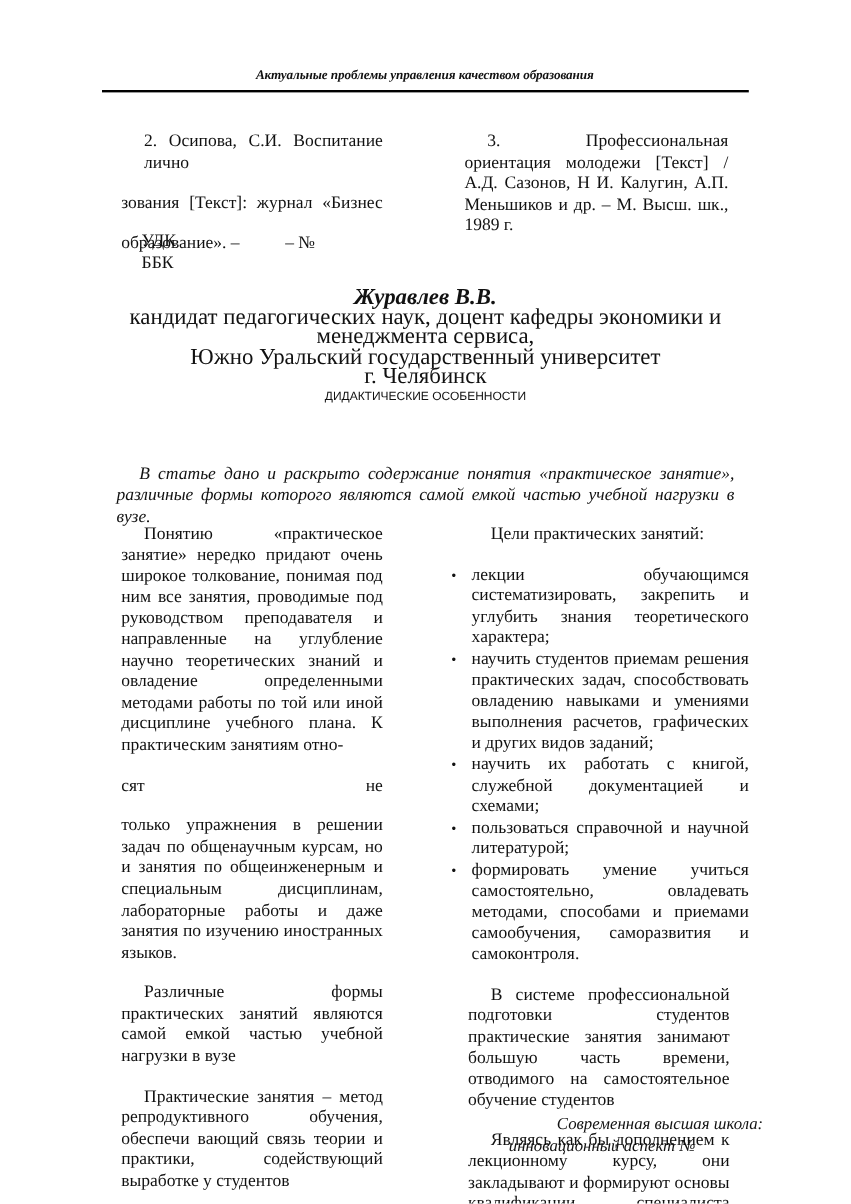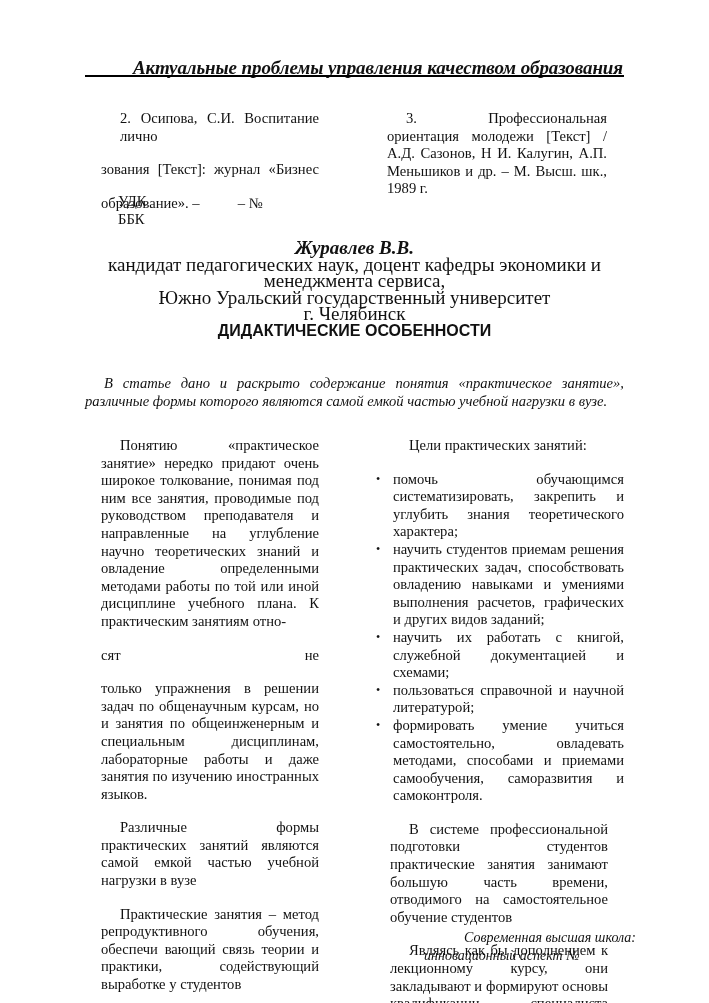--- a/index.html
+++ b/index.html
@@ -1,36 +1,36 @@
 <!DOCTYPE html>
 <html><head>
 <meta charset="utf-8">
 <style>
   html, body { margin: 0; padding: 0; background: #ffffff; }
   body { width: 709px; height: 1003px; position: relative; overflow: hidden;
          font-family: "Liberation Serif", serif; color: #111; }
   .abs { position: absolute; }
-  .running-head { left: 85px; width: 538px; top: 57px; text-align: right;
+  .running-head { left: 85px; width: 538px; top: 57px; text-align: center;
     font-family: "Liberation Serif", serif; font-style: italic; font-weight: bold;
-    font-size: 19px; letter-spacing: -0.1px; }
+    font-size: 11px; letter-spacing: -0.1px; }
   .rule { left: 85px; width: 539px; top: 75px; height: 2px; background: #000; }
   .col { font-size: 14.6px; line-height: 17.6px; text-align: justify; }
   .col p { margin: 16px; text-indent: 19px; }
   .col p.noind { text-indent: 0; }
   .ref-left { left: 85px; width: 250px; top: 94px; }
   .ref-right { left: 371px; width: 252px; top: 94px; }
   .udk { left: 118px; top: 193px; font-size: 14.6px; line-height: 17.6px; }
   .author-block { left: 85px; width: 539px; top: 240px; text-align: center;
     font-size: 19px; line-height: 16.6px; }
   .author-name { font-style: italic; font-weight: bold; }
   .title { left: 85px; width: 539px; top: 322px; text-align: center;
-    font-family: "Liberation Sans", sans-serif; font-weight: bold; font-size: 16px; line-height: 18px; }
+    font-family: "Liberation Sans", sans-serif; font-weight: normal; font-size: 10px; line-height: 18px; }
   .abstract { left: 85px; width: 539px; top: 374px; font-style: italic;
     font-size: 14.6px; line-height: 18px; text-align: justify; }
-  .abstract p { margin: 0; text-indent: 19px; }
+  .abstract p { margin: 12px; text-indent: 19px; }
   .body-left { left: 85px; width: 250px; top: 421px; }
   .body-right { left: 374px; width: 250px; top: 421px; }
   .body-right ul { list-style: none; margin: 0; padding: 0; }
   .body-right li { position: relative; padding-left: 19px; text-align: justify; }
   .body-right li .bullet { position: absolute; left: 2px; top: 0; font-size: 12px; }
   .spread { display: flex; justify-content: space-between; }
   .footer { left: 392px; width: 244px; top: 929px; text-align: right;
     font-style: italic; font-weight: normal; font-size: 14px; line-height: 18px; }
   .footer .l2 { text-align: left; padding-left: 32px; }
 </style>
@@ -86,21 +86,21 @@
     <span>не</span>
   </p>
   <p class="noind">только упражнения в решении задач по общенаучным курсам, но и занятия по общеинженерным и специальным дисциплинам, лабораторные работы и даже занятия по изучению иностранных языков.</p>
   <p>Различные формы практических занятий являются самой емкой частью учебной нагрузки в вузе</p>
   <p>Практические занятия – метод репродуктивного обучения, обеспечи вающий связь теории и практики, содействующий выработке у студентов</p>
 </div>
 
 <div class="abs col body-right">
   <p>Цели практических занятий:</p>
   <ul>
-    <li><span class="bullet">•</span><span>помочь обучающимся систематизировать, закрепить и углубить знания теоретического характера;</span></li>
+    <li><span class="bullet">•</span><span>лекции обучающимся систематизировать, закрепить и углубить знания теоретического характера;</span></li>
     <li><span class="bullet">•</span><span>научить студентов приемам решения практических задач, способствовать овладению навыками и умениями выполнения расчетов, графических и других видов заданий;</span></li>
     <li><span class="bullet">•</span><span>научить их работать с книгой, служебной документацией и схемами;</span></li>
     <li><span class="bullet">•</span><span>пользоваться справочной и научной литературой;</span></li>
     <li><span class="bullet">•</span><span>формировать умение учиться самостоятельно, овладевать методами, способами и приемами самообучения, саморазвития и самоконтроля.</span></li>
   </ul>
   <p>В системе профессиональной подготовки студентов практические занятия занимают большую часть времени, отводимого на самостоятельное обучение студентов</p>
   <p>Являясь как бы дополнением к лекционному курсу, они закладывают и формируют основы квалификации специалиста заданного профиля.</p>
 </div>
 
 <div class="abs footer">

